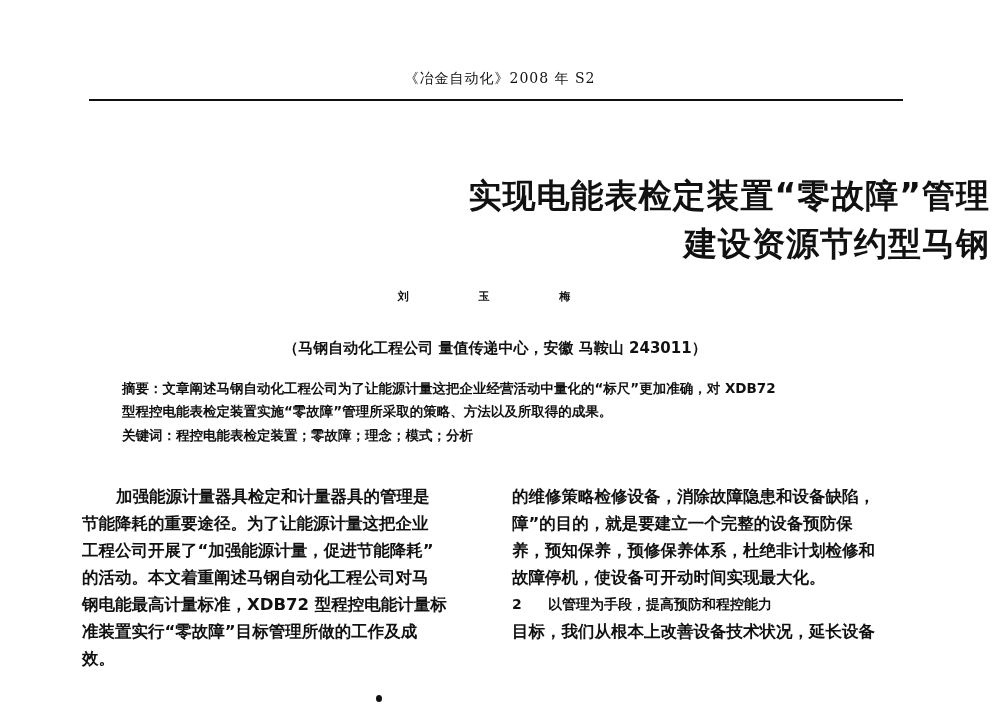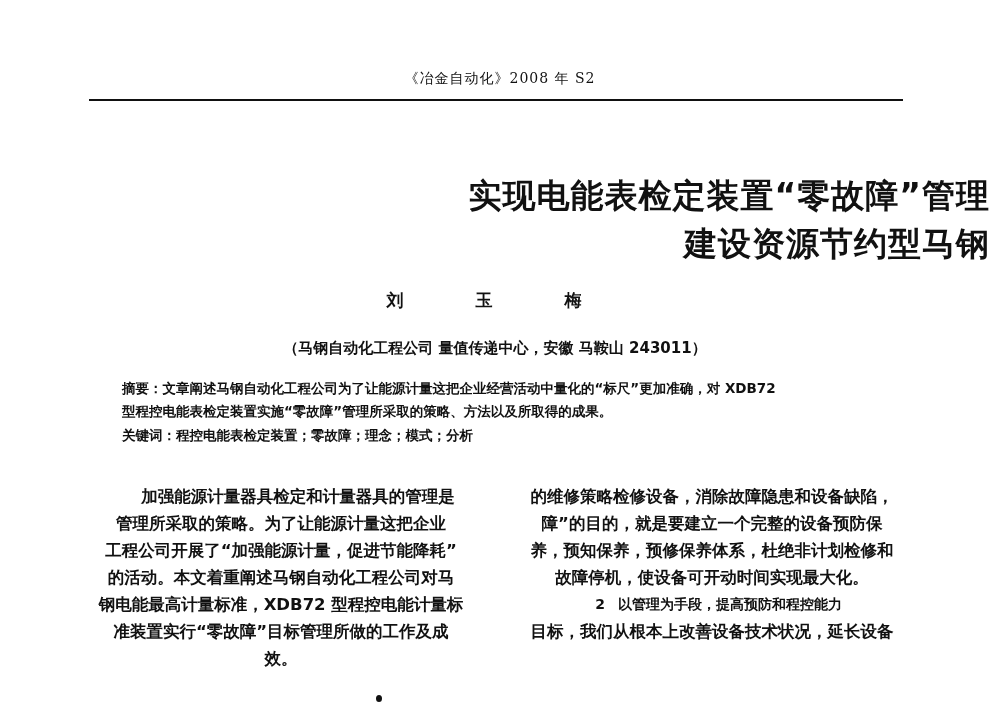--- a/index.html
+++ b/index.html
@@ -1,25 +1,25 @@
 <!DOCTYPE html>
 <html><head>
 <meta charset="utf-8">
 <style>
   html, body { margin:0; padding:0; background:#ffffff; }
   body { width:1000px; height:705px; position:relative; overflow:hidden;
          font-family: "DejaVu Sans", "Liberation Sans", sans-serif; color:#111; }
-  .abs { position:absolute;text-align:center; }
+  .abs { position:absolute; }
   #journal { left:0; width:1000px; top:70px; text-align:center; font-size:14px;
              font-family: "DejaVu Serif", "Liberation Serif", serif; letter-spacing:1px; }
   #rule { left:89px; top:99px; width:814px; height:2px; background:#111; }
   .title { left:0; width:990px; text-align:right; font-size:33px; font-weight:bold; letter-spacing:1px; }
   #title1 { top:174px; }
   #title2 { top:222px; }
-  #author { left:0; width:990px; top:289px; text-align:center; font-size:17px; font-weight:bold;
+  #author { left:0; width:990px; top:289px; text-align:center; font-size:11px; font-weight:bold;
             word-spacing:22px; letter-spacing:22px; }
   #affil { left:0; width:990px; top:339px; text-align:center; font-size:15px; font-weight:bold; }
   .abs-line { left:122px; font-size:13.5px; font-weight:bold; white-space:nowrap; }
   #abs1 { top:380px; }
   #abs2 { top:403px; }
   #kw   { top:427px; }
   .col { font-size:16.5px; font-weight:bold; line-height:27px; }
   #colL { left:82px; top:483px; width:398px; }
   #colR { left:512px; top:483px; width:400px; }
   .ln { white-space:nowrap; height:27px; display:block; }
@@ -39,21 +39,21 @@
 
 <div class="abs" id="author">刘 玉 梅</div>
 <div class="abs" id="affil">（马钢自动化工程公司 量值传递中心，安徽 马鞍山 243011）</div>
 
 <div class="abs abs-line" id="abs1">摘要：文章阐述马钢自动化工程公司为了让能源计量这把企业经营活动中量化的“标尺”更加准确，对 XDB72</div>
 <div class="abs abs-line" id="abs2">型程控电能表检定装置实施“零故障”管理所采取的策略、方法以及所取得的成果。</div>
 <div class="abs abs-line" id="kw">关键词：程控电能表检定装置；零故障；理念；模式；分析</div>
 
 <div class="abs col" id="colL">
   <span class="ln ind">加强能源计量器具检定和计量器具的管理是</span>
-  <span class="ln">管理所采取的策略。为了让能源计量这把企业</span>
+  <span class="ln">节能降耗的重要途径。为了让能源计量这把企业</span>
   <span class="ln">工程公司开展了“加强能源计量，促进节能降耗”</span>
   <span class="ln">的活动。本文着重阐述马钢自动化工程公司对马</span>
   <span class="ln">钢电能最高计量标准，XDB72 型程控电能计量标</span>
   <span class="ln">准装置实行“零故障”目标管理所做的工作及成</span>
   <span class="ln">效。</span>
 </div>
 
 <div class="abs col" id="colR">
   <span class="ln">的维修策略检修设备，消除故障隐患和设备缺陷，</span>
   <span class="ln">障”的目的，就是要建立一个完整的设备预防保</span>

